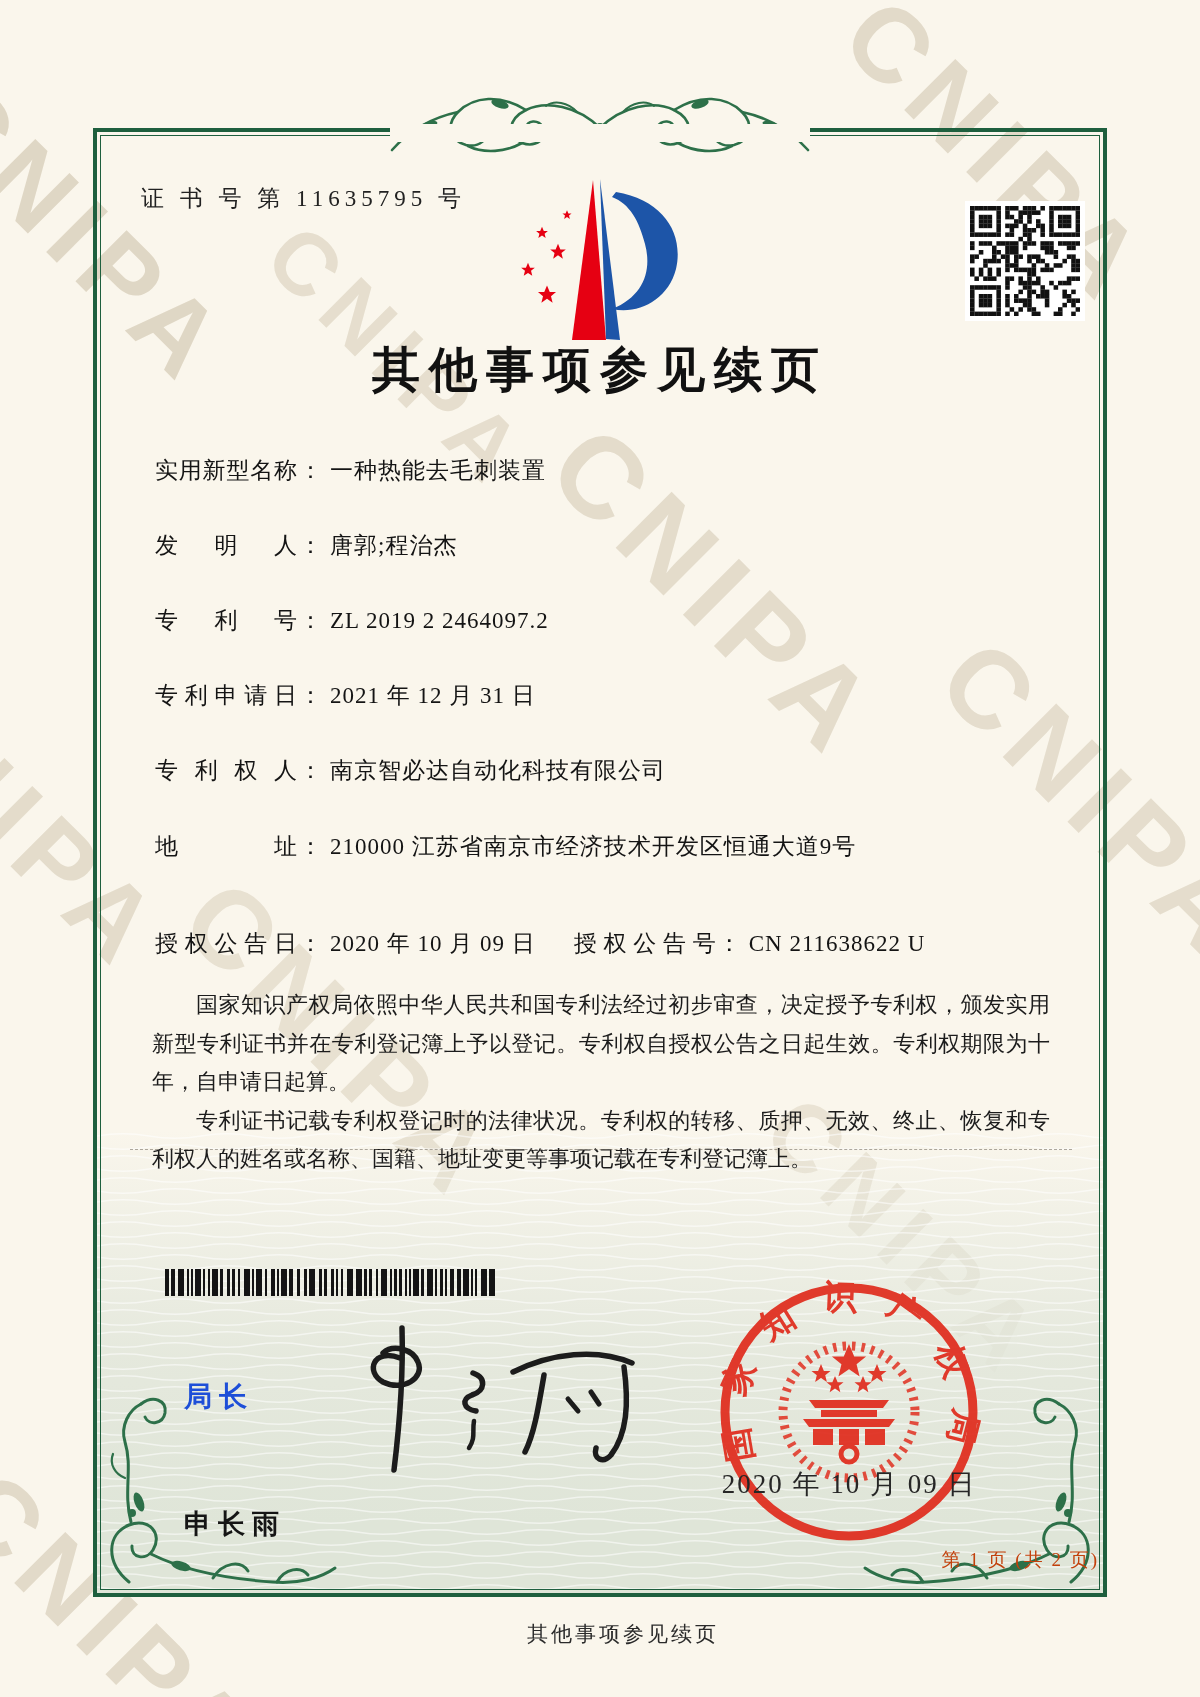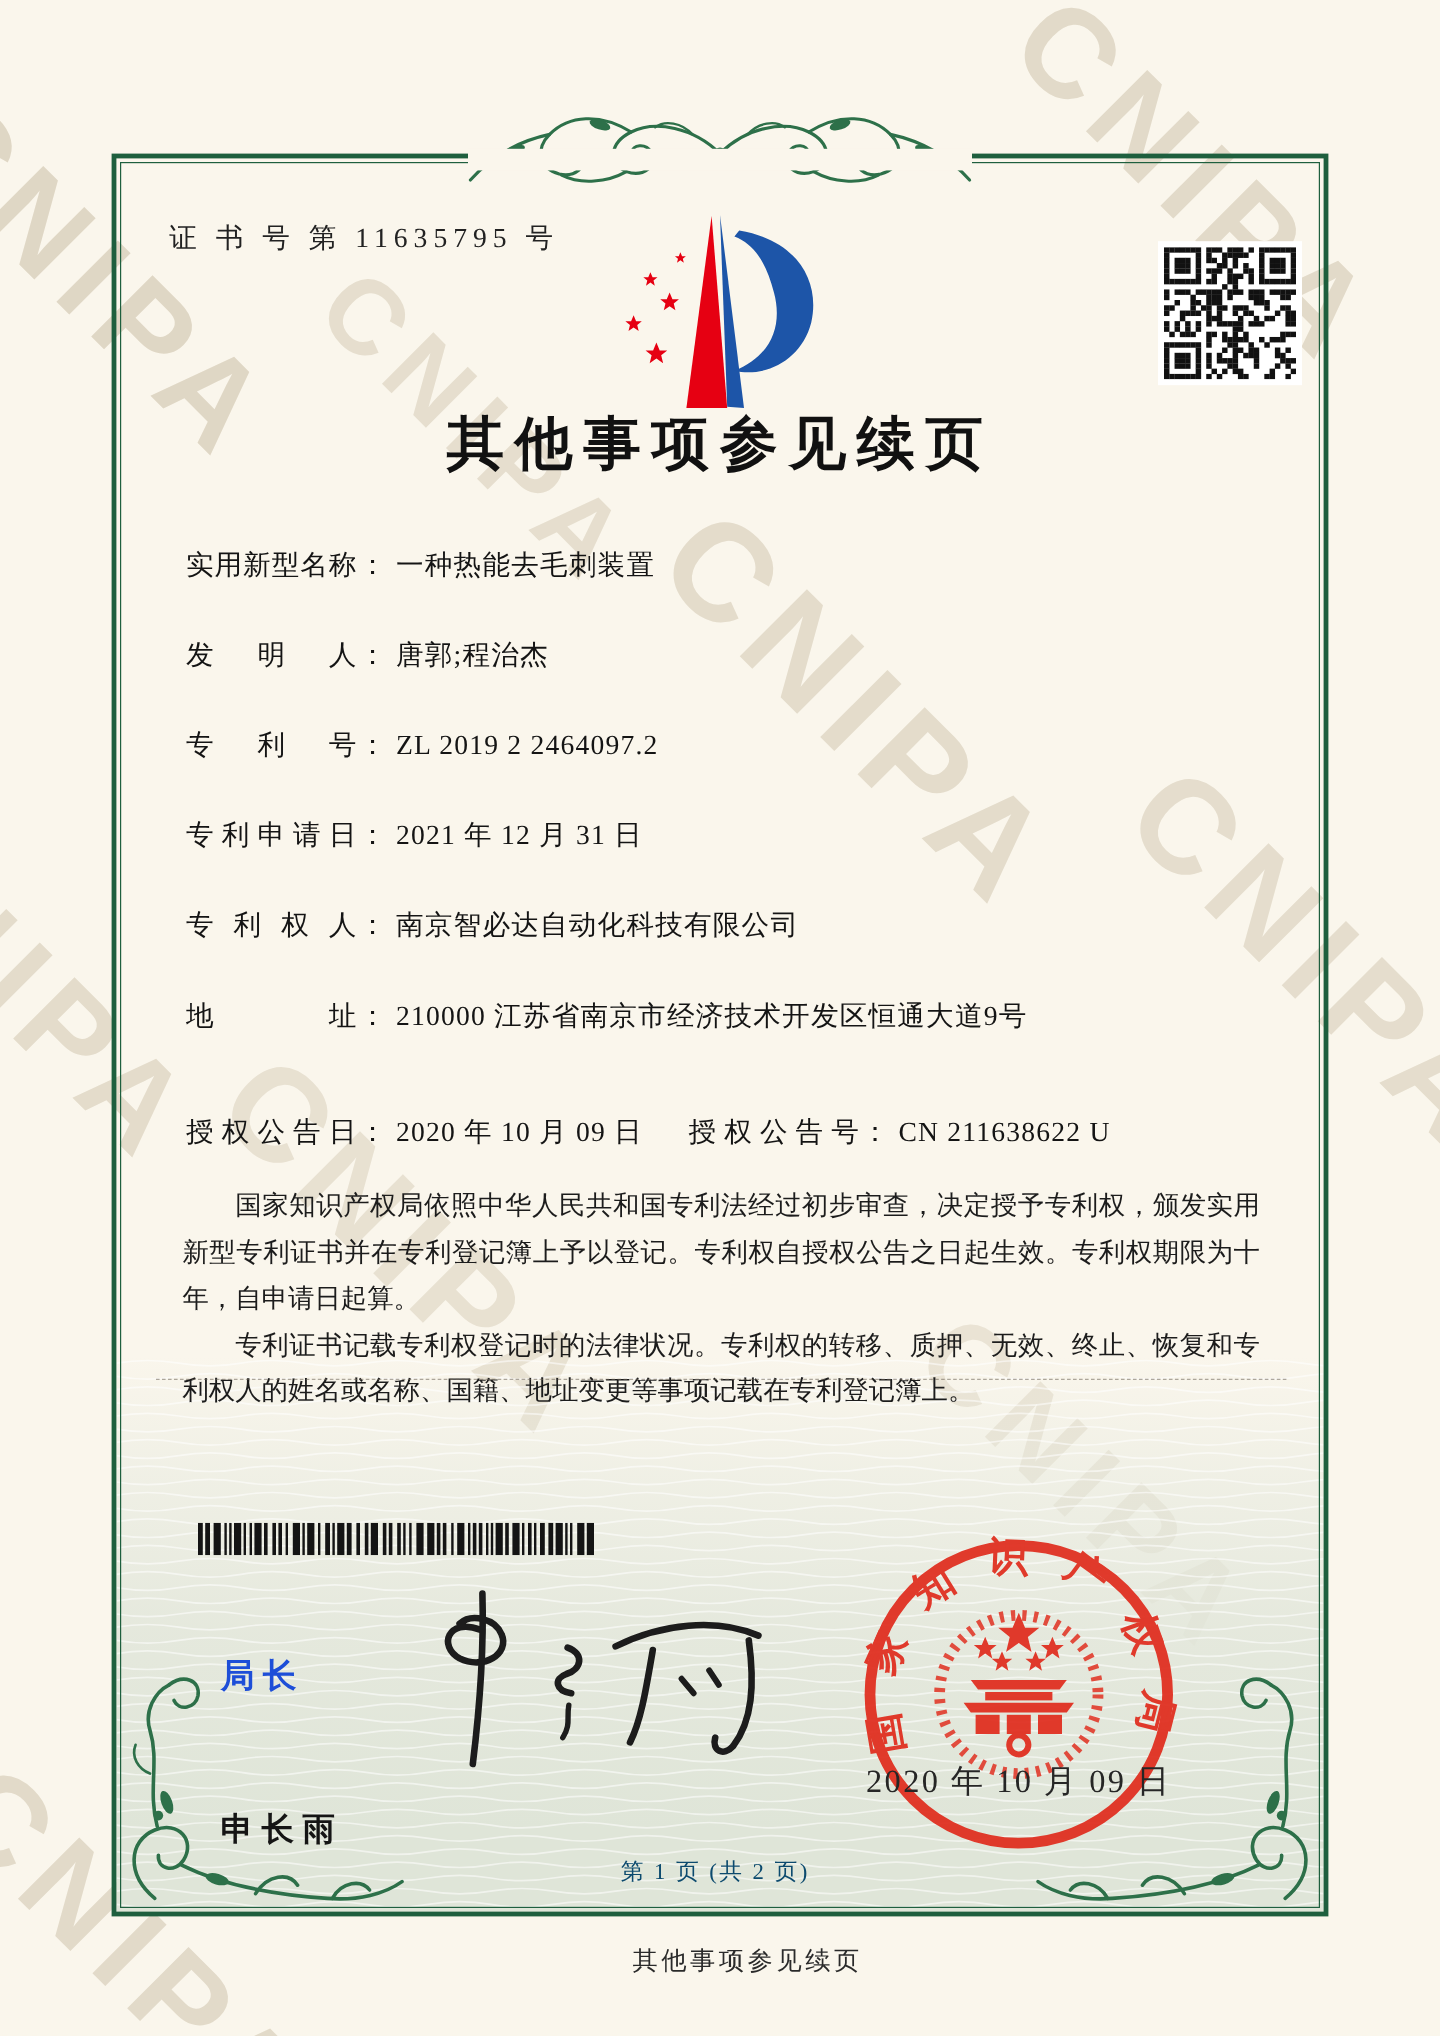--- a/index.html
+++ b/index.html
@@ -60,21 +60,21 @@
   
   .signer-title{position:absolute;left:184px;top:1378px;font-family:Liberation Serif, serif;font-weight:600;font-size:28px;letter-spacing:7px;color:#1d4ed8;}
   .signer-name{position:absolute;left:184px;top:1506px;font-family:"Liberation Sans","DejaVu Sans",sans-serif;font-weight:600;font-size:27px;letter-spacing:7px;color:#151515;}
   .signature{position:absolute;left:305px;top:1318px;width:345px;height:175px;}
   
   .seal{position:absolute;left:713px;top:1276px;width:272px;height:272px;opacity:.92;}
   .seal-date{
     position:absolute;left:718px;top:1466px;width:262px;text-align:center;z-index:5;
     font-size:27px;color:#262626;letter-spacing:2px;white-space:nowrap;
   }
-  .page-footer{position:absolute;left:93px;top:1547px;width:1006px;text-align:center;font-size:19px;letter-spacing:2px;color:#0c4a6e;z-index:4;}
+  .page-footer{position:absolute;left:93px;top:1547px;width:1006px;text-align:right;font-size:19px;letter-spacing:2px;color:#c2410c;z-index:4;}
   .cont-note{position:absolute;left:0;top:1620px;width:1200px;text-align:center;font-size:21px;letter-spacing:3px;color:#2a2a2a;padding-left:23px;}
 </style>
 </head>
 <body>
 
 <div class="page">
 
   <div class="wm-layer" id="wm-layer">
       <span class="wm" style="left: -15px; top: 55px; font-size: 105px; opacity: 0.5;">CNIPA</span>
       <span class="wm" style="left: 318px; top: 205px; font-size: 88px; opacity: 0.38;">CNIPA</span>

